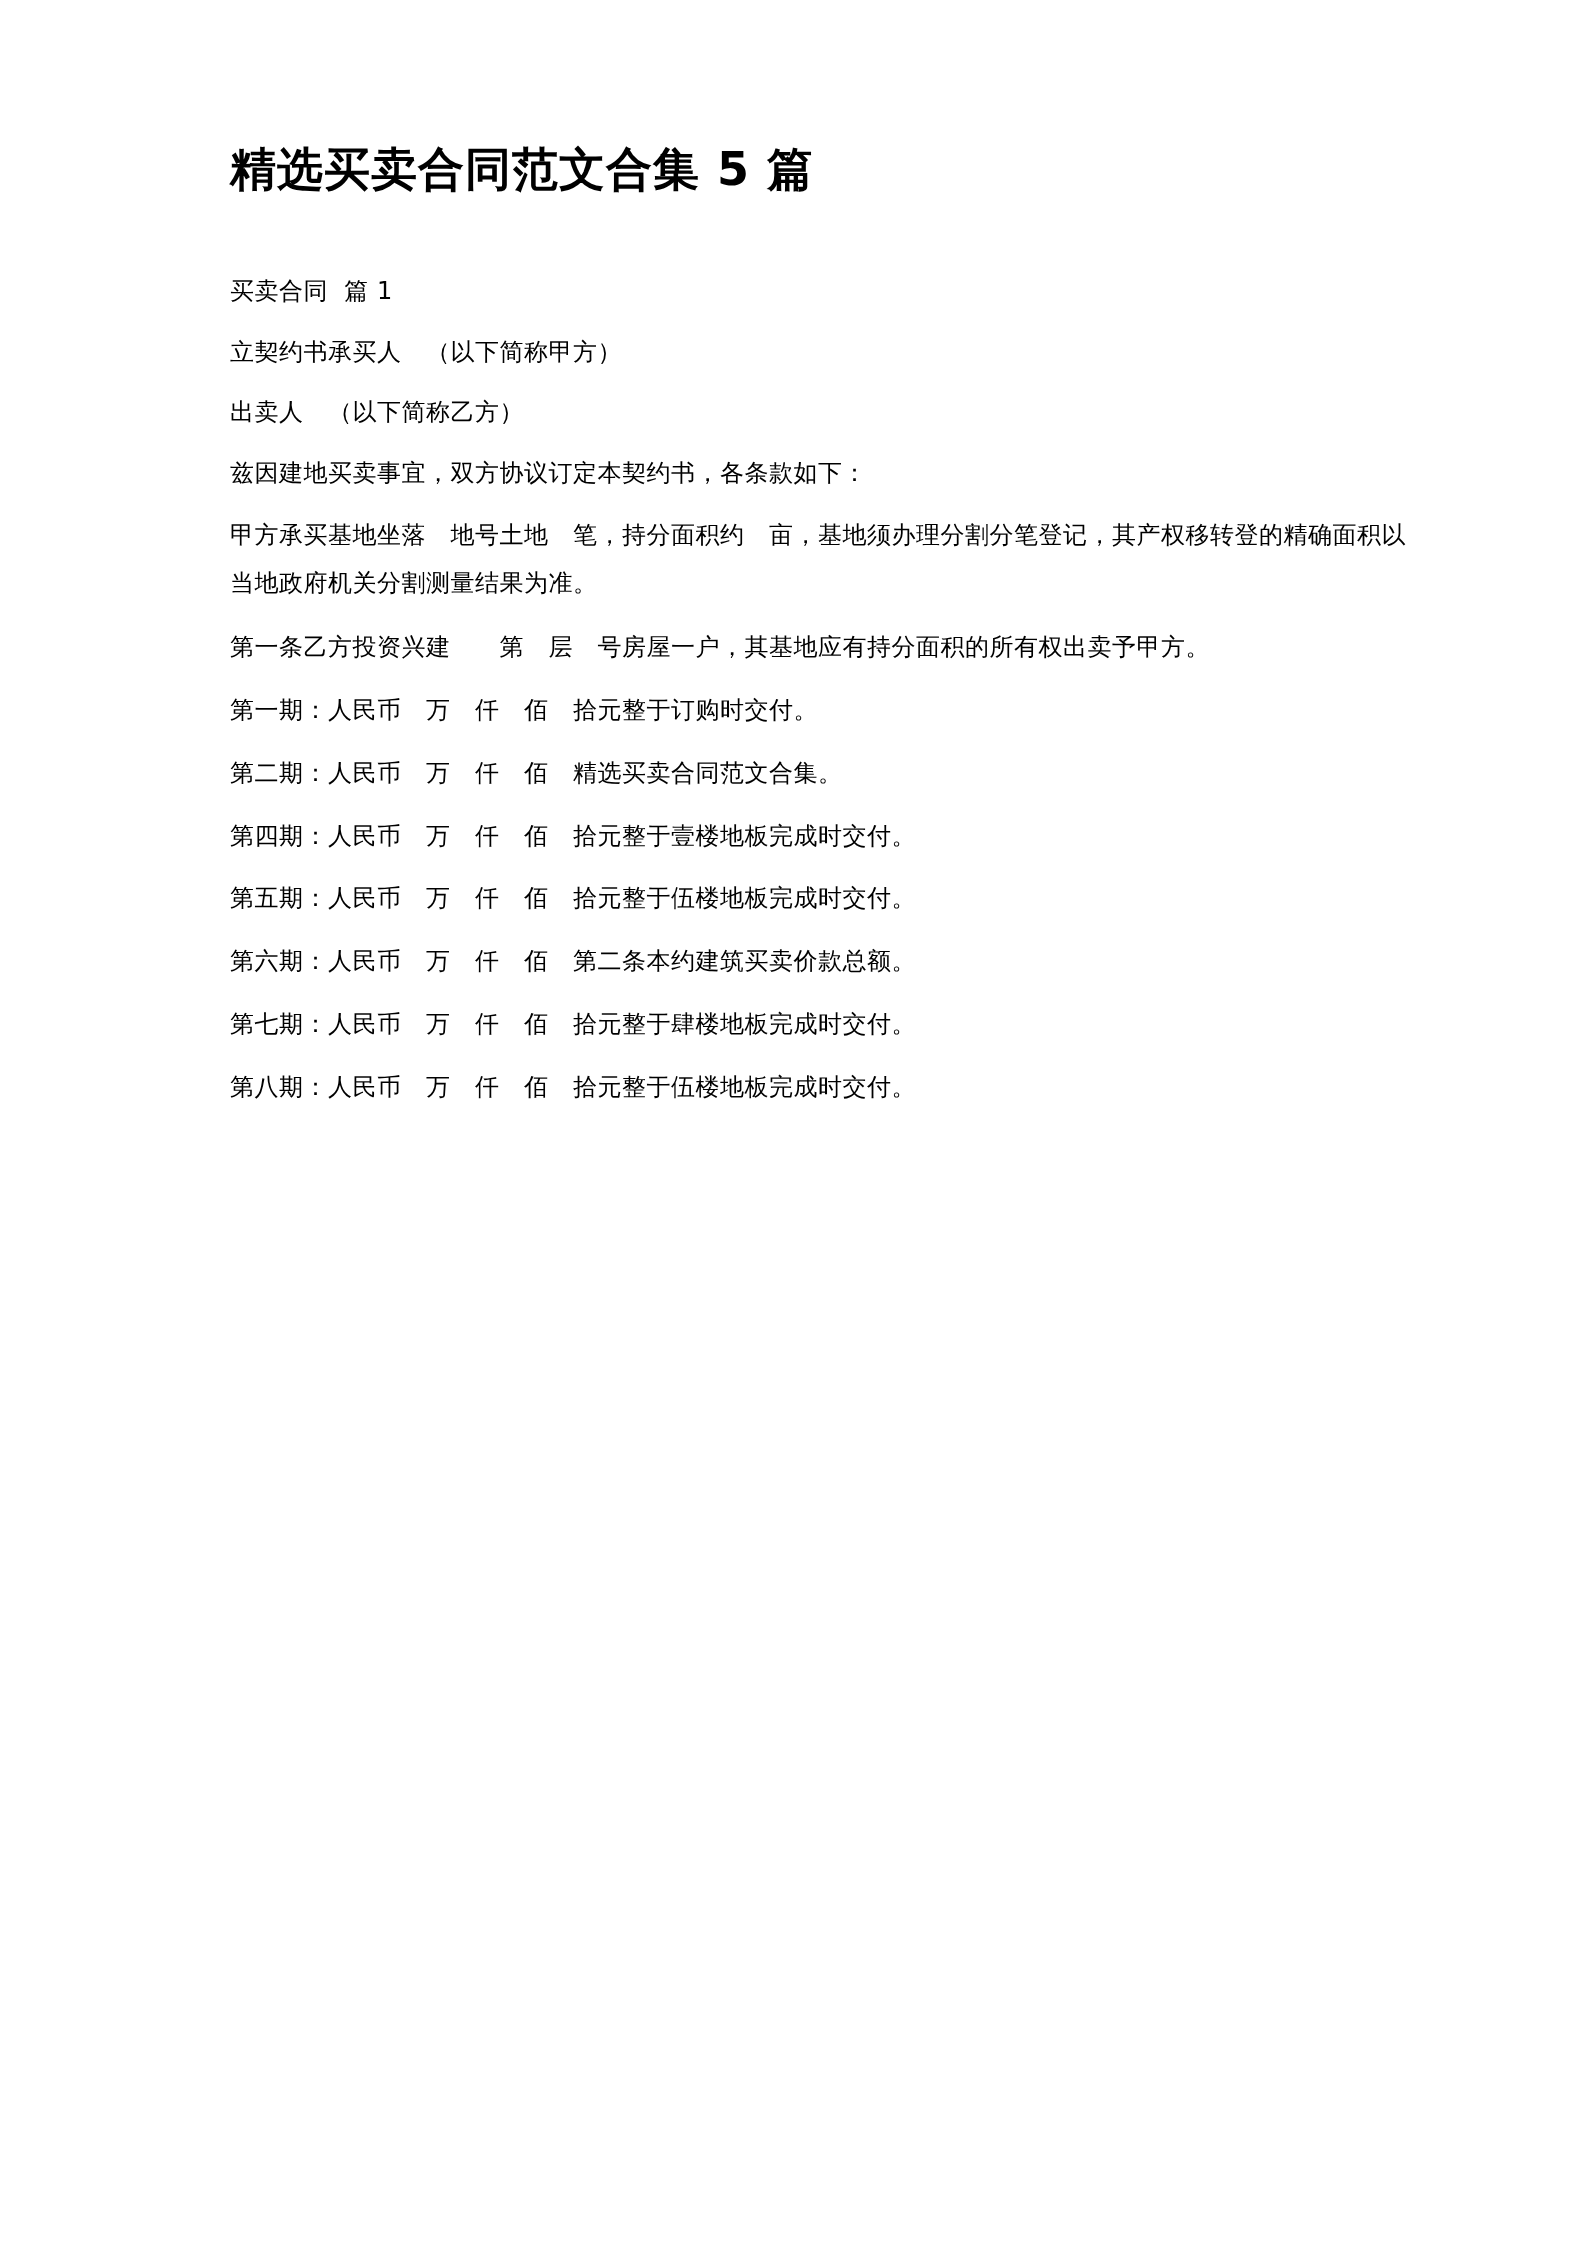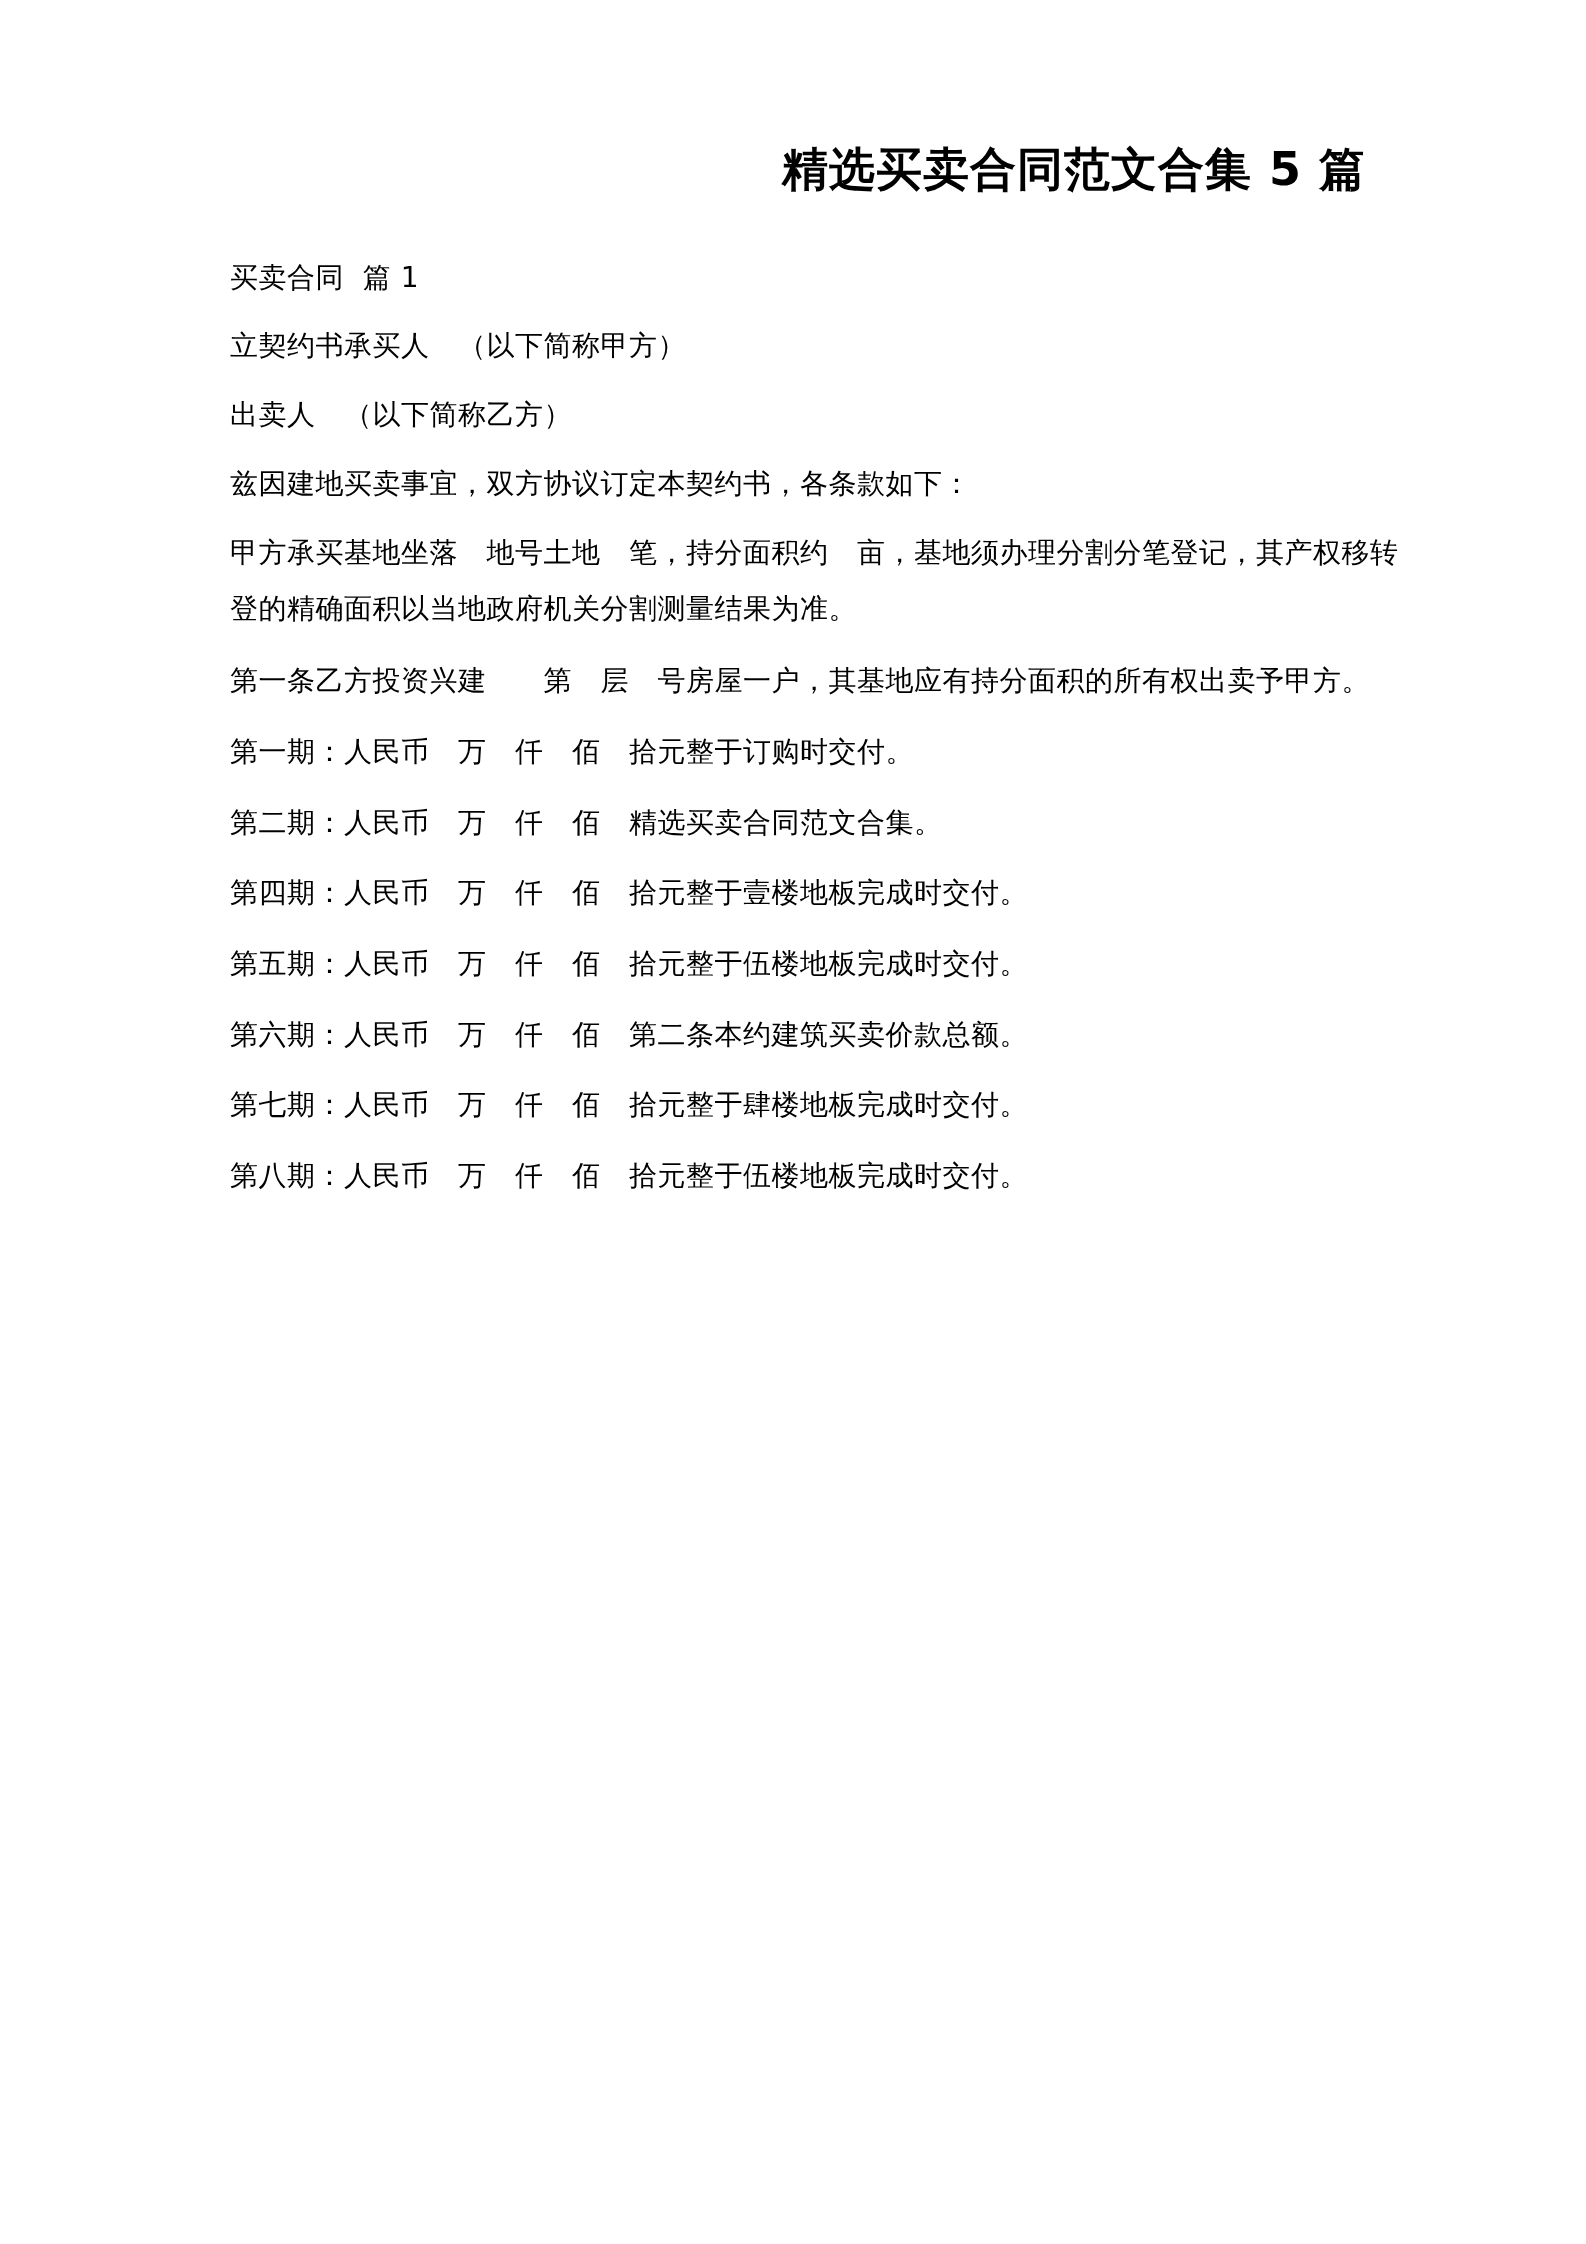--- a/index.html
+++ b/index.html
@@ -16,28 +16,28 @@
     width: 1586px;
     height: 2244px;
     background: #ffffff;
     box-sizing: border-box;
     padding: 140px 160px 0 230px;
     overflow: hidden;
   }
   .doc-title {
     font-size: 46px;
     font-weight: bold;
-    text-align: right;
+    text-align: left;
     letter-spacing: 1px;
-    margin: 0 0 51px 0;
+    margin: 0 0 68px 0;
     padding-right: 60px;
     line-height: 1.3;
   }
   .body-block {
-    font-size: 28px;
+    font-size: 24px;
     line-height: 1.95;
     letter-spacing: 0.5px;
   }
   .para {
     margin: 0 0 16px 0;
     text-align: left;
     white-space: pre-wrap;
   }
   .para.tight {
     margin-bottom: 14px;

